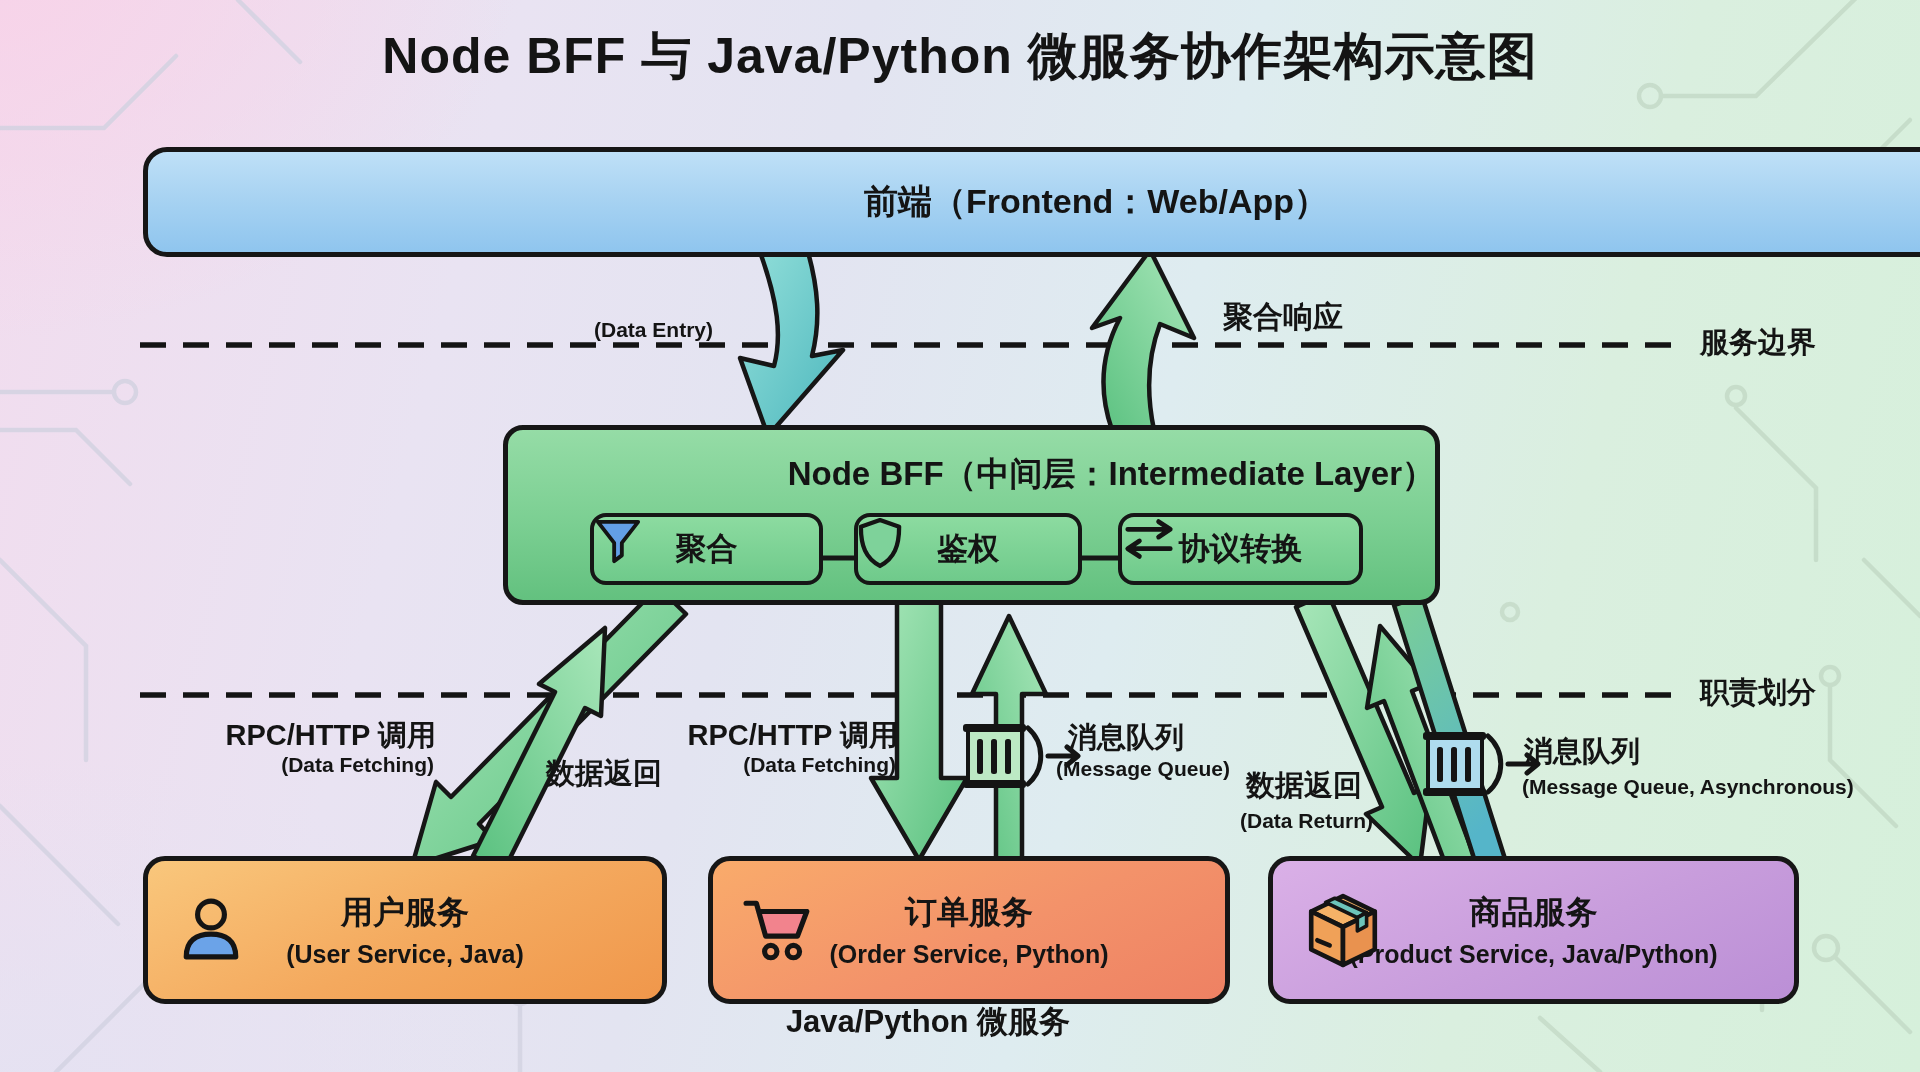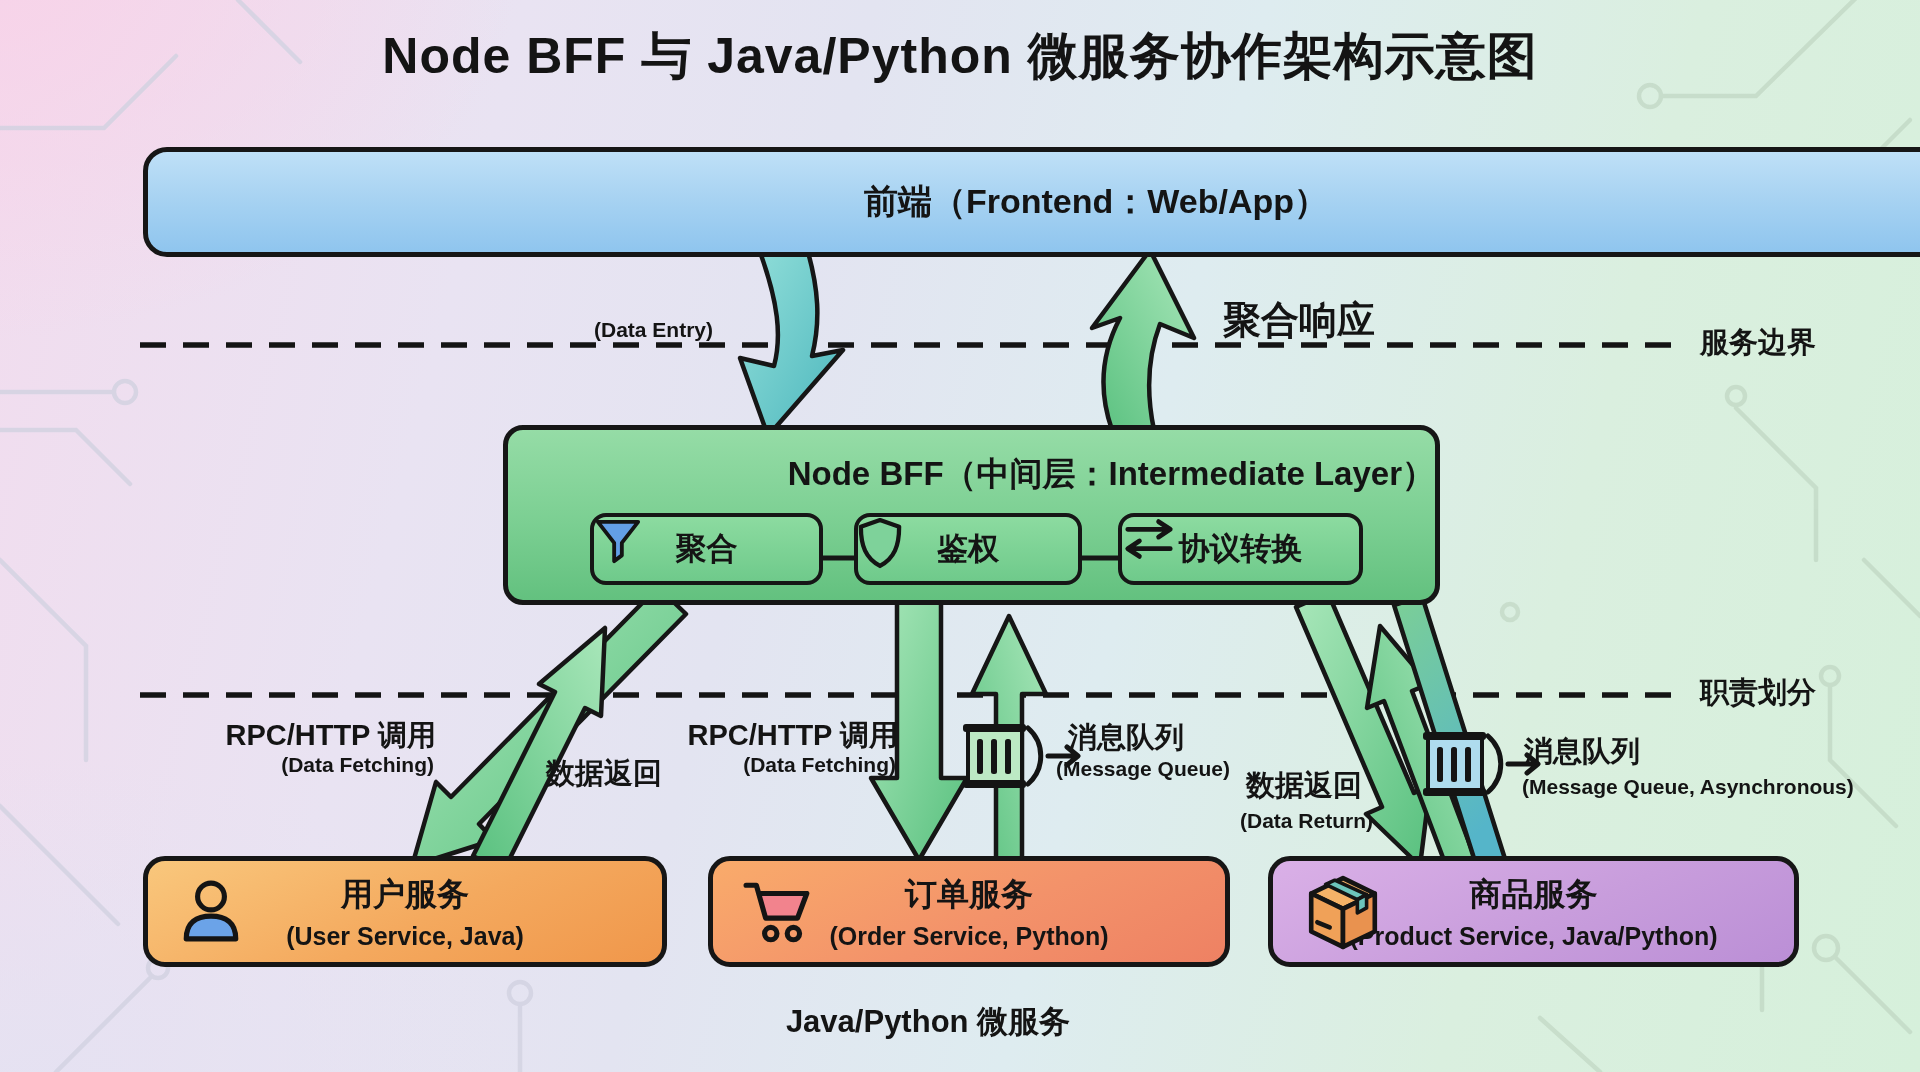--- a/index.html
+++ b/index.html
@@ -18,33 +18,33 @@
     display:flex;align-items:center;justify-content:center;font-size:34px;font-weight:700;}
   .bff-box{position:absolute;left:503px;top:425px;width:937px;height:180px;border:5px solid #161616;border-radius:20px;
     background:linear-gradient(180deg,#95dca6 0%,#7bcf92 55%,#63c17f 100%);box-sizing:border-box;}
   .bff-title{position:absolute;left:0;top:22px;width:100%;text-align:right;font-size:33px;font-weight:700;}
   .feature-box{position:absolute;top:83px;height:72px;border:4.5px solid #161616;border-radius:16px;
     background:linear-gradient(180deg,#8cdba0 0%,#6fca8b 100%);box-sizing:border-box;
     display:flex;align-items:center;justify-content:center;gap:16px;font-size:31px;font-weight:700;}
   .fb1{left:82px;width:233px;}
   .fb2{left:346px;width:228px;}
   .fb3{left:610px;width:245px;}
-  .service-box{position:absolute;top:856px;height:111px;border:5px solid #161616;border-radius:22px;box-sizing:border-box;
+  .service-box{position:absolute;top:856px;height:148px;border:5px solid #161616;border-radius:22px;box-sizing:border-box;
     display:flex;flex-direction:column;align-items:center;justify-content:center;gap:5px;}
   .svc-name{font-size:32px;font-weight:700;}
   .svc-sub{font-size:25px;font-weight:700;}
   .svc-icon{position:absolute;left:30px;top:50%;transform:translateY(-50%);}
   .svc-user{left:143px;width:524px;background:linear-gradient(155deg,#f9c77c 0%,#f4a95e 55%,#f0974b 100%);}
   .svc-order{left:708px;width:522px;background:linear-gradient(155deg,#f9ab6b 0%,#f3926a 55%,#ee8163 100%);}
   .svc-product{left:1268px;width:531px;background:linear-gradient(155deg,#dab0e7 0%,#c89ddc 55%,#bb8fd6 100%);}
   
   .title{left:0;top:30px;width:100%;text-align:center;font-size:50px;letter-spacing:1px;}
   .http-req{left:430px;top:285px;width:285px;text-align:right;font-size:30px;}
   .http-req-sub{left:430px;top:319px;width:283px;text-align:right;font-size:21px;}
-  .agg-resp{left:1223px;top:301px;font-size:38px;}
+  .agg-resp{left:1223px;top:301px;font-size:30px;}
   .svc-boundary{left:1700px;top:327px;font-size:29px;}
   .resp-div{left:1700px;top:677px;font-size:29px;text-align:center;}
   .left-call{left:160px;top:720px;width:276px;text-align:right;font-size:29px;}
   .left-call-sub{left:160px;top:754px;width:274px;text-align:right;font-size:21px;}
   .left-return{left:546px;top:758px;font-size:29px;}
   .mid-call{left:648px;top:720px;width:250px;text-align:right;font-size:29px;}
   .mid-call-sub{left:648px;top:754px;width:248px;text-align:right;font-size:21px;}
   .mid-queue{left:1068px;top:722px;font-size:29px;}
   .mid-queue-sub{left:1056px;top:758px;font-size:21px;}
   .right-return{left:1246px;top:770px;font-size:29px;}

